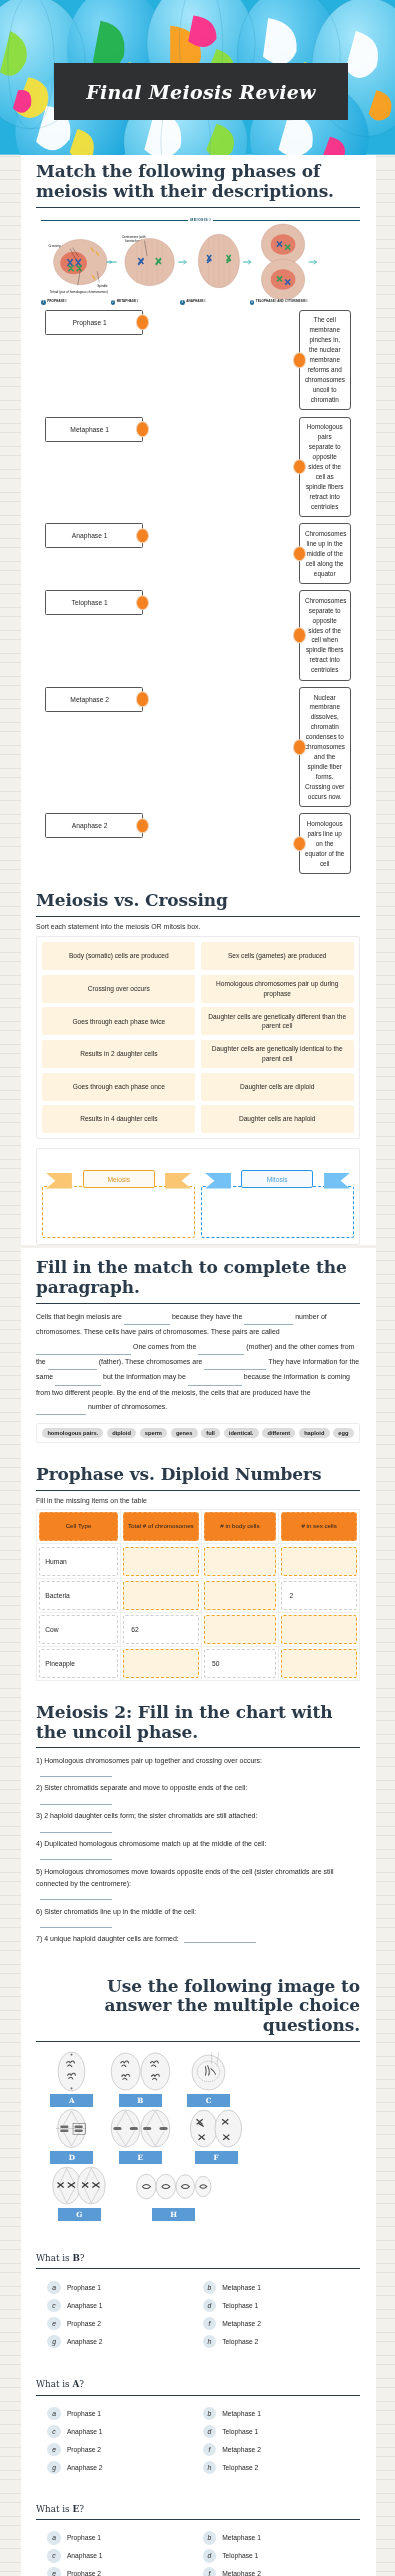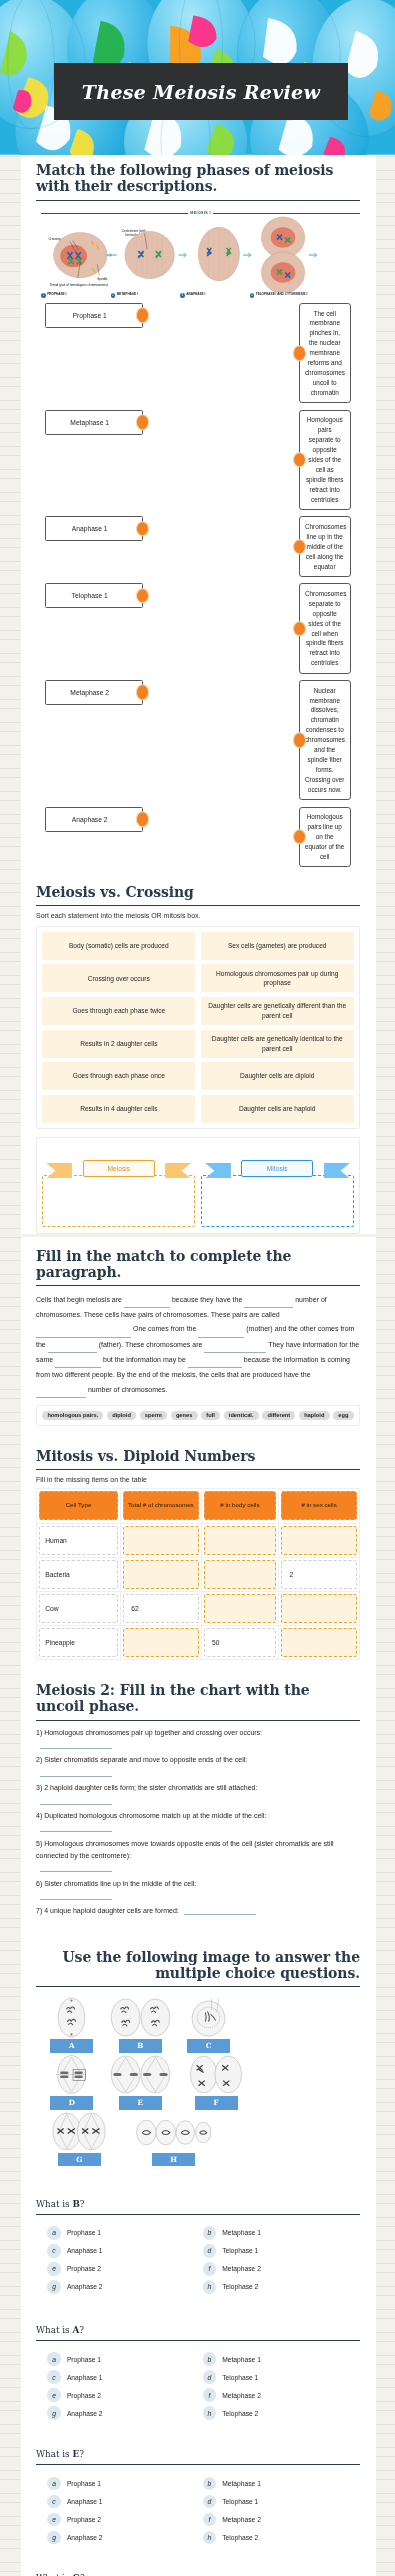--- a/index.html
+++ b/index.html
@@ -31,21 +31,21 @@
     font-family: "DejaVu Serif", serif;
     font-style: italic; font-weight: bold;
     color: #fff; font-size: 19px; letter-spacing: 0.3px; white-space: nowrap;
   }
   .sect { background: #fff; width: 355px; margin: 0 auto; padding: 3.1px 0 0 0; }
   .inner { padding: 0 15.5px; }
 
   h2.sect-title {
     font-family: "DejaVu Serif", serif;
     font-weight: bold; color: #2b3b4a;
-    font-size: 14px; line-height: 1.16; letter-spacing: -0.1px;
+    font-size: 17px; line-height: 1.16; letter-spacing: -0.1px;
   }
   .rule { border-bottom: 0.5px solid #2b3b4a; margin: 5.2px 0 6.2px 0; }
   .subtext { font-size: 7px; color: #2d2d2d; }
 
   
   .diagram { padding: 4.1px 0 2.1px 5.2px; }
   .meiosis-bracket { font-size: 3.6px; color: #16556e; letter-spacing: 0.4px; font-weight: bold; text-align:center;}
   .phaselabels { display: flex; margin-top: 1px; }
   .phaselabels > div { flex: 1; display: flex; align-items: flex-start; gap: 1.5px; }
   .num-badge {
@@ -217,21 +217,21 @@
           <ellipse cx="60" cy="120" rx="45" ry="130"></ellipse>
         <ellipse cx="390" cy="85" rx="105" ry="125"></ellipse>
           <ellipse cx="390" cy="85" rx="42" ry="125"></ellipse>
         <ellipse cx="560" cy="105" rx="100" ry="128"></ellipse>
           <ellipse cx="710" cy="130" rx="105" ry="135"></ellipse>
         <ellipse cx="360" cy="275" rx="120" ry="110"></ellipse>
           <ellipse cx="360" cy="275" rx="48" ry="110"></ellipse>
       </g>
     </svg>
     <div class="hero-title-band">
-      <div class="hero-title">These Meiosis Review</div>
+      <div class="hero-title">Final Meiosis Review</div>
     </div>
   </div>
 
   <div class="sect" style="padding-top:7.2px;">
     <div class="inner">
       <h2 class="sect-title">Match the following phases of meiosis with their descriptions.</h2>
       <div class="rule"></div>
 
       <div class="diagram">
         <div style="display:flex;align-items:center;gap:2.1px;">
@@ -466,21 +466,21 @@
         <span class="chip">different</span>
         <span class="chip">haploid</span>
         <span class="chip">egg</span>
       </div>
       <div class="spacer"></div>
     </div>
   </div>
 
   <div class="sect" style="padding-top:8.2px;">
     <div class="inner">
-      <h2 class="sect-title">Mitosis vs. Diploid Numbers</h2>
+      <h2 class="sect-title">Prophase vs. Diploid Numbers</h2>
       <div class="rule"></div>
       <div class="subtext">Fill in the missing items on the table</div>
 
       <table class="hd-table">
         <tbody>
             <tr>
           <td style="width:26%">
                 <div class="hd-head">Cell Type</div>
               </td>
           <td style="width:25%">

